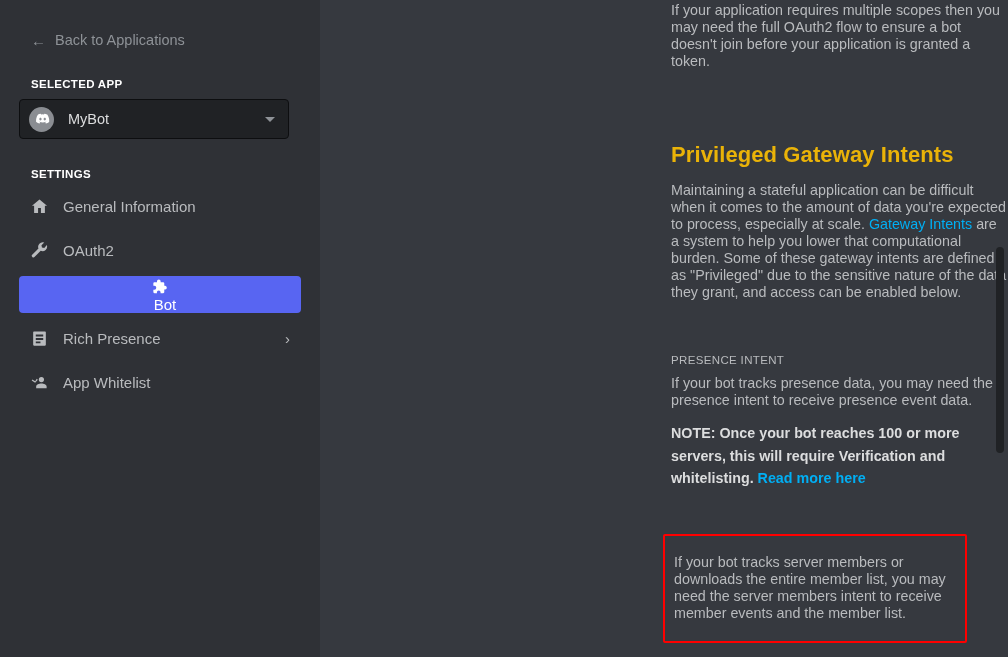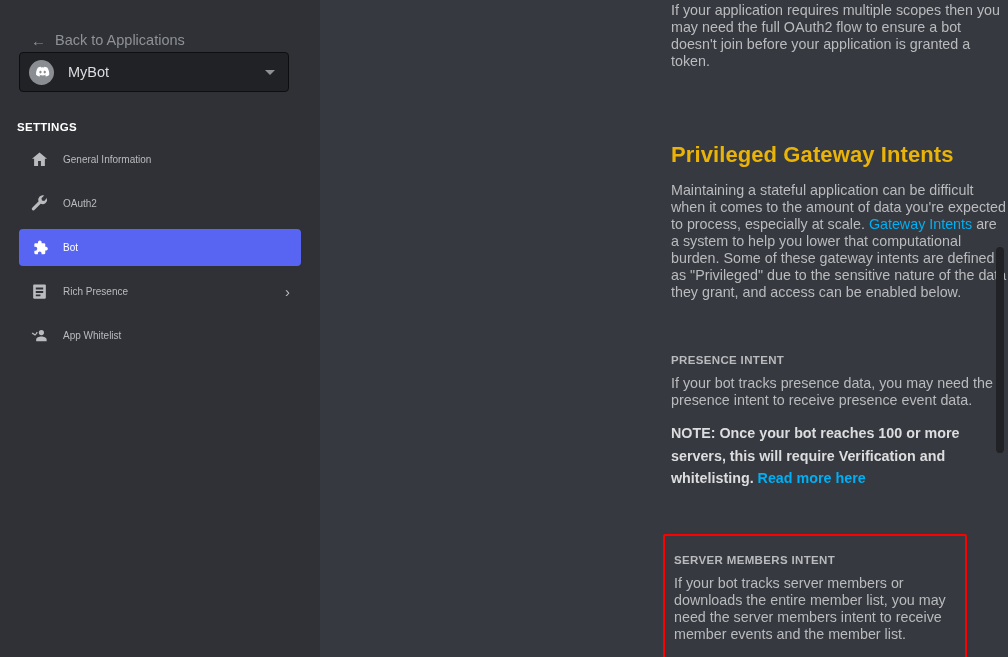--- a/index.html
+++ b/index.html
@@ -96,54 +96,54 @@
     border-right: 5px solid transparent;
     border-top: 5px solid #8e9297;
     margin-right: 3px;
   }
 
   .settings-label {
     color: #ffffff;
     font-size: 11.5px;
     font-weight: bold;
     letter-spacing: 0.3px;
-    padding-left: 17px;
+    padding-left: 31px;
     margin-top: 29px;
     margin-bottom: 8px;
     user-select: none;
   }
 
   .nav { padding: 0 19px; }
 
   .nav-item {
     display: flex;
     align-items: center;
     height: 37px;
     border-radius: 4px;
     padding-left: 10px;
     margin-bottom: 7px;
     cursor: pointer;
     position: relative;
     color: #b9bbbe;
   }
   .nav-item.active,
-  .nav-item.active:hover { background: #5865f2; color: #ffffff; }
+  .nav-item.active:hover { background: #5865f2; color: #ffffff; flex-direction: column; }
 
   .nav-icon {
     width: 20px; height: 20px;
     flex: 0 0 20px;
     display: flex;
     align-items: center;
     justify-content: center;
     margin-right: 14px;
   }
   .nav-icon svg { width: 19px; height: 19px; display: block; }
   .nav-item .nav-icon svg { fill: #b9bbbe; }
   .nav-item.active .nav-icon svg { fill: #ffffff; }
-  .nav-label { font-size: 10px; }
+  .nav-label { font-size: 15px; }
   .nav-chevron {
     margin-left: auto;
     margin-right: 11px;
     color: #b9bbbe;
     font-size: 15px;
     line-height: 1;
     font-weight: 500;
   }
 
   
@@ -183,21 +183,21 @@
     font-size: 22px;
     font-weight: bold;
     margin-top: 72px;
     margin-bottom: 14px;
     letter-spacing: 0.1px;
   }
 
   .intent-heading {
     color: #b9bbbe;
     font-size: 11.5px;
-    font-weight: bold;
+    font-weight: normal;
     letter-spacing: 0.35px;
     margin-bottom: 9px;
   }
 
   p.note {
     color: #dcddde;
     font-size: 14.3px;
     line-height: 22.5px;
     font-weight: bold;
     max-width: 600px;
@@ -250,20 +250,21 @@
 
 <div class="app">
 
   <aside class="sidebar">
 
     <div class="back-link">
       <span class="back-arrow">←</span>
       <span>Back to Applications</span>
     </div>
 
+    <div class="section-label">SELECTED APP</div>
 
     <div class="app-select">
       <span class="app-avatar">
         <svg viewBox="0 0 24 24" aria-hidden="true">
           <path fill="#ffffff" d="M19.54 5.34A16.1 16.1 0 0 0 15.6 4.1a.06.06 0 0 0-.06.03c-.17.3-.36.7-.5 1.01a14.9 14.9 0 0 0-4.48 0c-.14-.32-.33-.71-.5-1.01a.06.06 0 0 0-.07-.03 16.06 16.06 0 0 0-3.93 1.24.06.06 0 0 0-.03.02C3.5 9.08 2.8 12.7 3.14 16.28a.07.07 0 0 0 .3.05 16.2 16.2 0 0 0 4.86 2.46.06.06 0 0 0 .07-.02c.38-.51.71-1.05.99-1.62a.06.06 0 0 0-.03-.09c-.53-.2-1.03-.44-1.51-.71a.06.06 0 0 1 0-.11l.3-.23a.06.06 0 0 1 .06 0 11.56 11.56 0 0 0 9.82 0 .06.06 0 0 1 .07 0l.3.23a.06.06 0 0 1-.01.11c-.48.28-.98.52-1.51.71a.06.06 0 0 0-.03.09c.29.57.62 1.11.99 1.62a.06.06 0 0 0 .07.02 16.15 16.15 0 0 0 4.87-2.46.06.06 0 0 0 .03-.05c.4-4.13-.68-7.72-2.87-10.91a.05.05 0 0 0-.03-.03ZM9.68 14.1c-.95 0-1.74-.88-1.74-1.95 0-1.08.77-1.96 1.74-1.96.98 0 1.76.89 1.75 1.96 0 1.07-.78 1.95-1.75 1.95Zm6.46 0c-.96 0-1.74-.88-1.74-1.95 0-1.08.77-1.96 1.74-1.96.98 0 1.76.89 1.74 1.96 0 1.07-.76 1.95-1.74 1.95Z"></path>
         </svg>
       </span>
       <span class="app-name">MyBot</span>
       <span class="caret"></span>
     </div>
@@ -334,21 +335,20 @@
       <p class="body"><span>Maintaining a stateful application can be difficult when it comes to the amount of data you're expected to process, especially at scale. </span><a class="link" href="#">Gateway Intents</a><span> are a system to help you lower that computational burden. Some of these gateway intents are defined as "Privileged" due to the sensitive nature of the data they grant, and access can be enabled below.</span></p>
 
       <section class="intent-section presence-intent">
         <div class="intent-heading">PRESENCE INTENT</div>
         <p class="body">If your bot tracks presence data, you may need the presence intent to receive presence event data.</p>
         <p class="note"><span>NOTE: Once your bot reaches 100 or more servers, this will require Verification and whitelisting. </span><a class="link" href="#">Read more here</a></p>
 
       </section>
 
       <section class="intent-section members-intent">
-        <div class="intent-heading">SERVER MEMBERS INTENT</div>
         <p class="body">If your bot tracks server members or downloads the entire member list, you may need the server members intent to receive member events and the member list.</p>
 
       </section>
 
     </div>
 
     <div class="scrollbar-track">
       <div class="scrollbar-thumb"></div>
     </div>
   </main>

